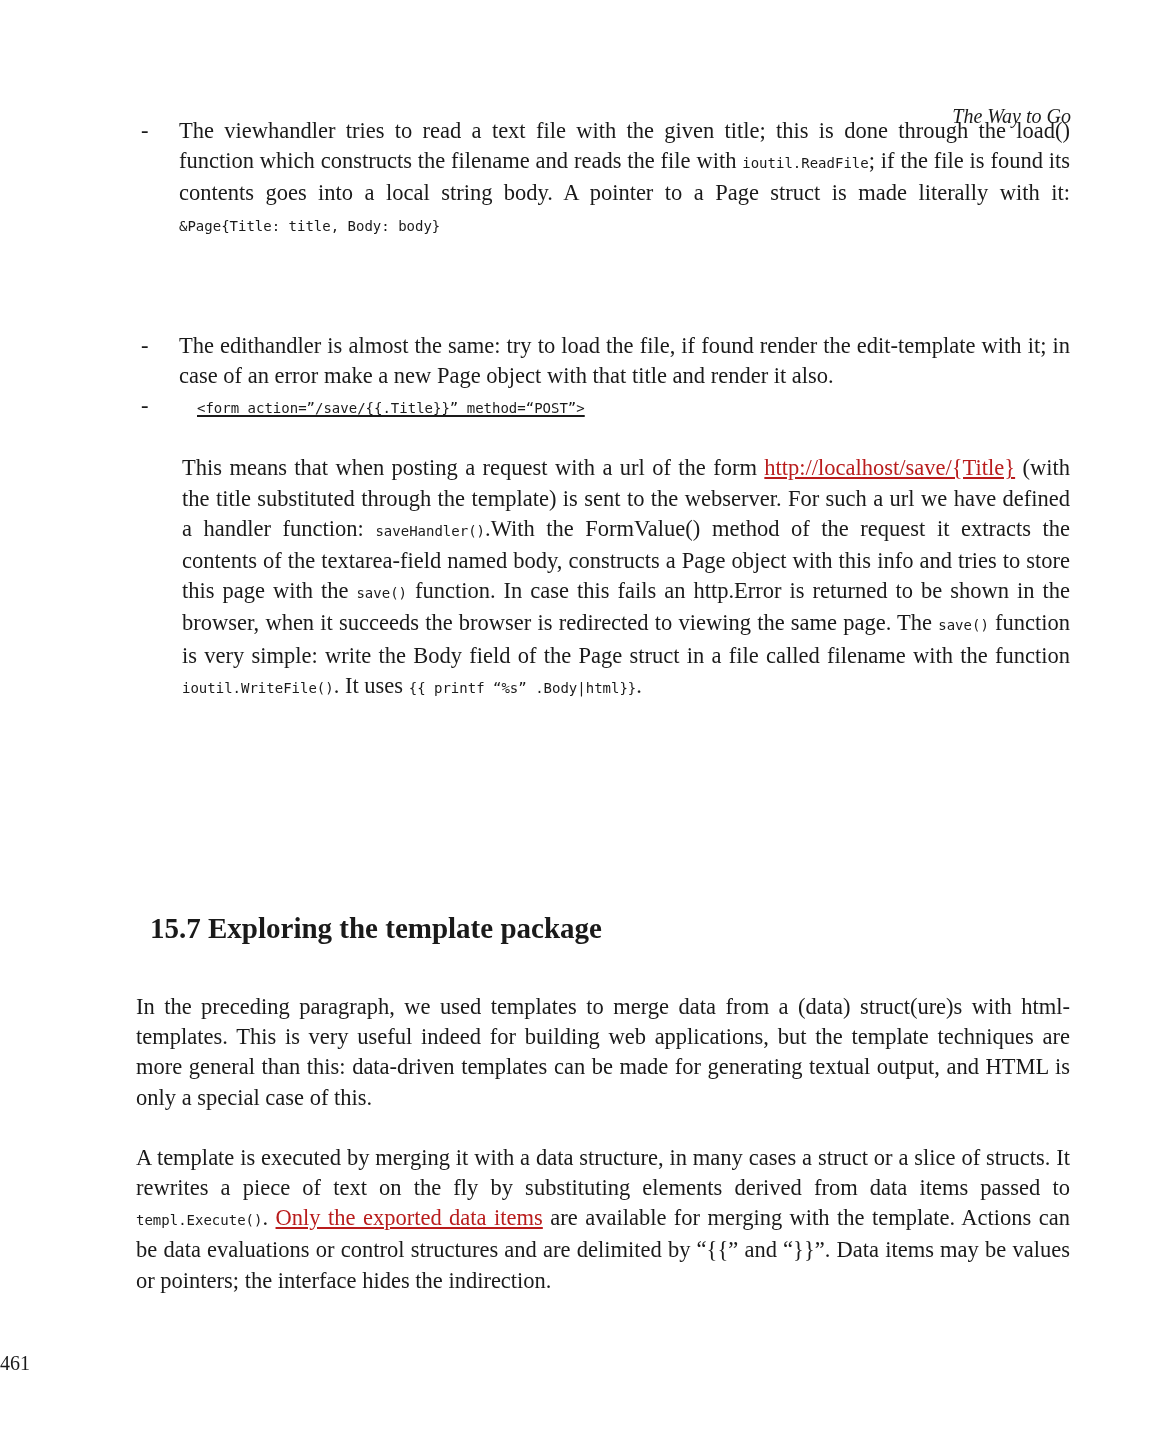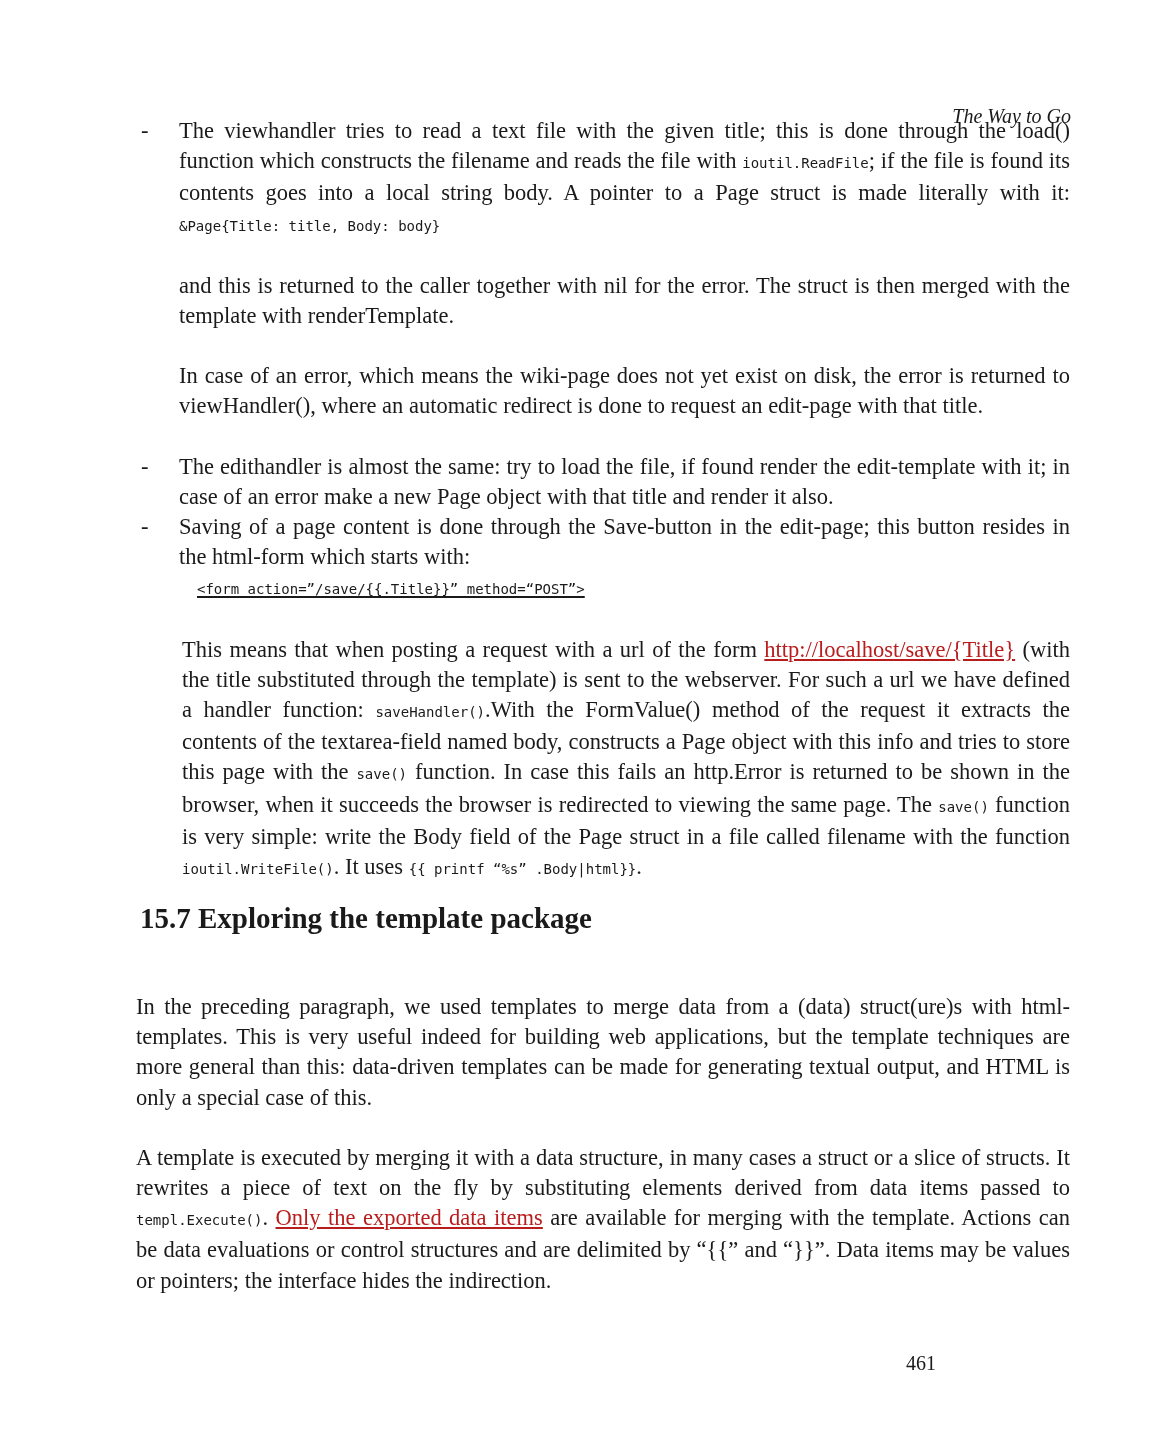--- a/index.html
+++ b/index.html
@@ -5,46 +5,43 @@
   html, body { margin:0; padding:0; background:#ffffff; }
   body { width:1168px; height:1440px; position:relative; overflow:hidden; color:#1a1a1a;
          font-family:"Liberation Serif", "DejaVu Serif", serif; font-size:22.5px; }
   .hdr { position:absolute; right:97px; top:62px; font-style:italic; font-size:20px;margin-top:43px; }
   .block { position:absolute; left:136px; width:934px; line-height:30.2px; }
   .item { position:relative; padding-left:43px; }
   .dash { position:absolute; left:5px; top:0; }
   .just { text-align:justify; text-align-last:left; }
   code { font-family:"DejaVu Sans Mono", "Liberation Mono", monospace; font-size:14px; }
   a, .u { color:#b91c1c; text-decoration:underline; }
-  h2 { position:absolute; left:136px; top:898px; margin:4px; font-size:29px; font-weight:bold; }
-  .pageno { position:absolute; left:0; width:936px; top:1352px; text-align:right; font-size:20px; }
+  h2 { position:absolute; left:136px; top:898px; margin:14px; font-size:29px; font-weight:bold; }
+  .pageno { position:absolute; left:0; width:936px; top:1352px; text-align:left; font-size:20px; }
   .gap { height:30px; }
 </style>
 </head>
 <body>
 
 <div class="hdr">The Way to Go</div>
 
 <div class="block" style="top:116px;">
   <div class="item">
     <span class="dash">-</span>
     <div class="just"><span>The viewhandler tries to read a text file with the given title; this is done through the load() function which constructs the filename and reads the file with </span><code>ioutil.ReadFile</code><span>; if the file is found its contents goes into a local string body. A pointer to a Page struct is made literally with it: </span><code>&amp;Page{Title: title, Body: body}</code></div>
     <div class="gap"></div>
-    <div class="just">and this is returned to the caller together with nil for the error. The struct is then merged with the template with renderTemplate.</div>
     <div class="gap"></div>
-    <div class="just">In case of an error, which means the wiki-page does not yet exist on disk, the error is returned to viewHandler(), where an automatic redirect is done to request an edit-page with that title.</div>
     <div class="gap"></div>
   </div>
   <div class="item">
     <span class="dash">-</span>
     <div class="just">The edithandler is almost the same: try to load the file, if found render the edit-template with it; in case of an error make a new Page object with that title and render it also.</div>
   </div>
   <div class="item">
     <span class="dash">-</span>
-    <div class="just">Saving of a page content is done through the Save-button in the edit-page; this button resides in the html-form which starts with:</div>
     <div style="padding-left:18px;text-decoration:underline;"><code>&lt;form action=”/save/{{.Title}}” method=“POST”&gt;</code></div>
     <div class="gap"></div>
     <div class="just" style="padding-left:3px;"><span>This means that when posting a request with a url of the form </span><a>http://localhost/save/{Title}</a><span> (with the title substituted through the template) is sent to the webserver. For such a url we have defined a handler function: </span><code>saveHandler()</code><span>.With the FormValue() method of the request it extracts the contents of the textarea-field named body, constructs a Page object with this info and tries to store this page with the </span><code>save()</code><span> function. In case this fails an http.Error is returned to be shown in the browser, when it succeeds the browser is redirected to viewing the same page. The </span><code>save()</code><span> function is very simple: write the Body field of the Page struct in a file called filename with the function </span><code>ioutil.WriteFile()</code><span>. It uses </span><code>{{ printf “%s” .Body|html}}</code><span>.</span></div>
   </div>
 </div>
 
 <h2>15.7 Exploring the template package</h2>
 
 <div class="block" style="top:962px;">
   <div class="gap"></div>

